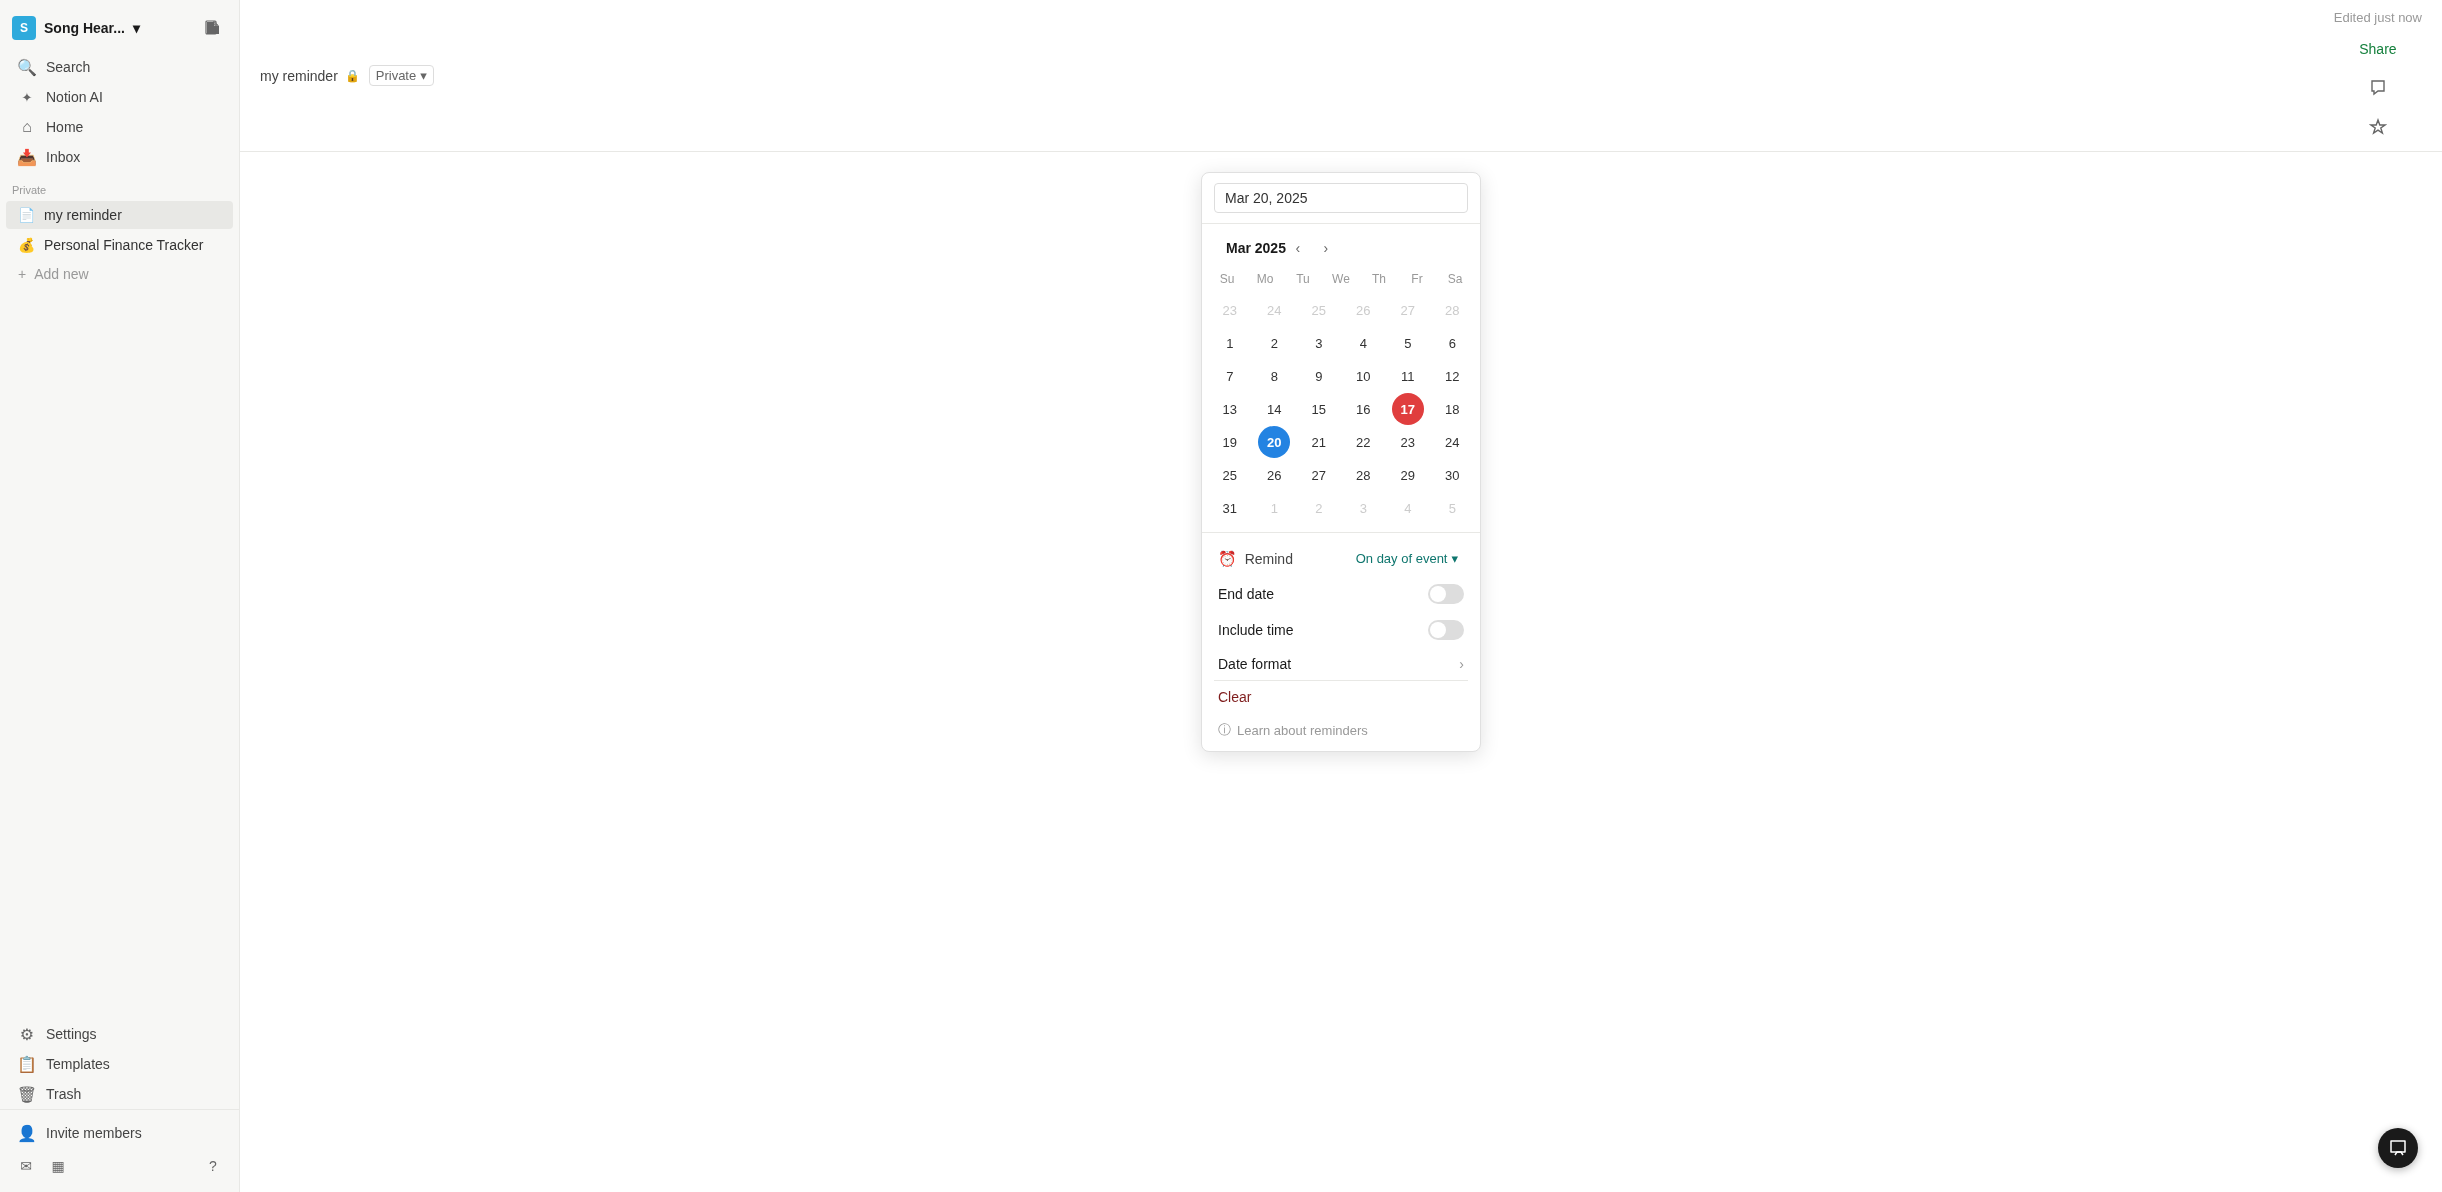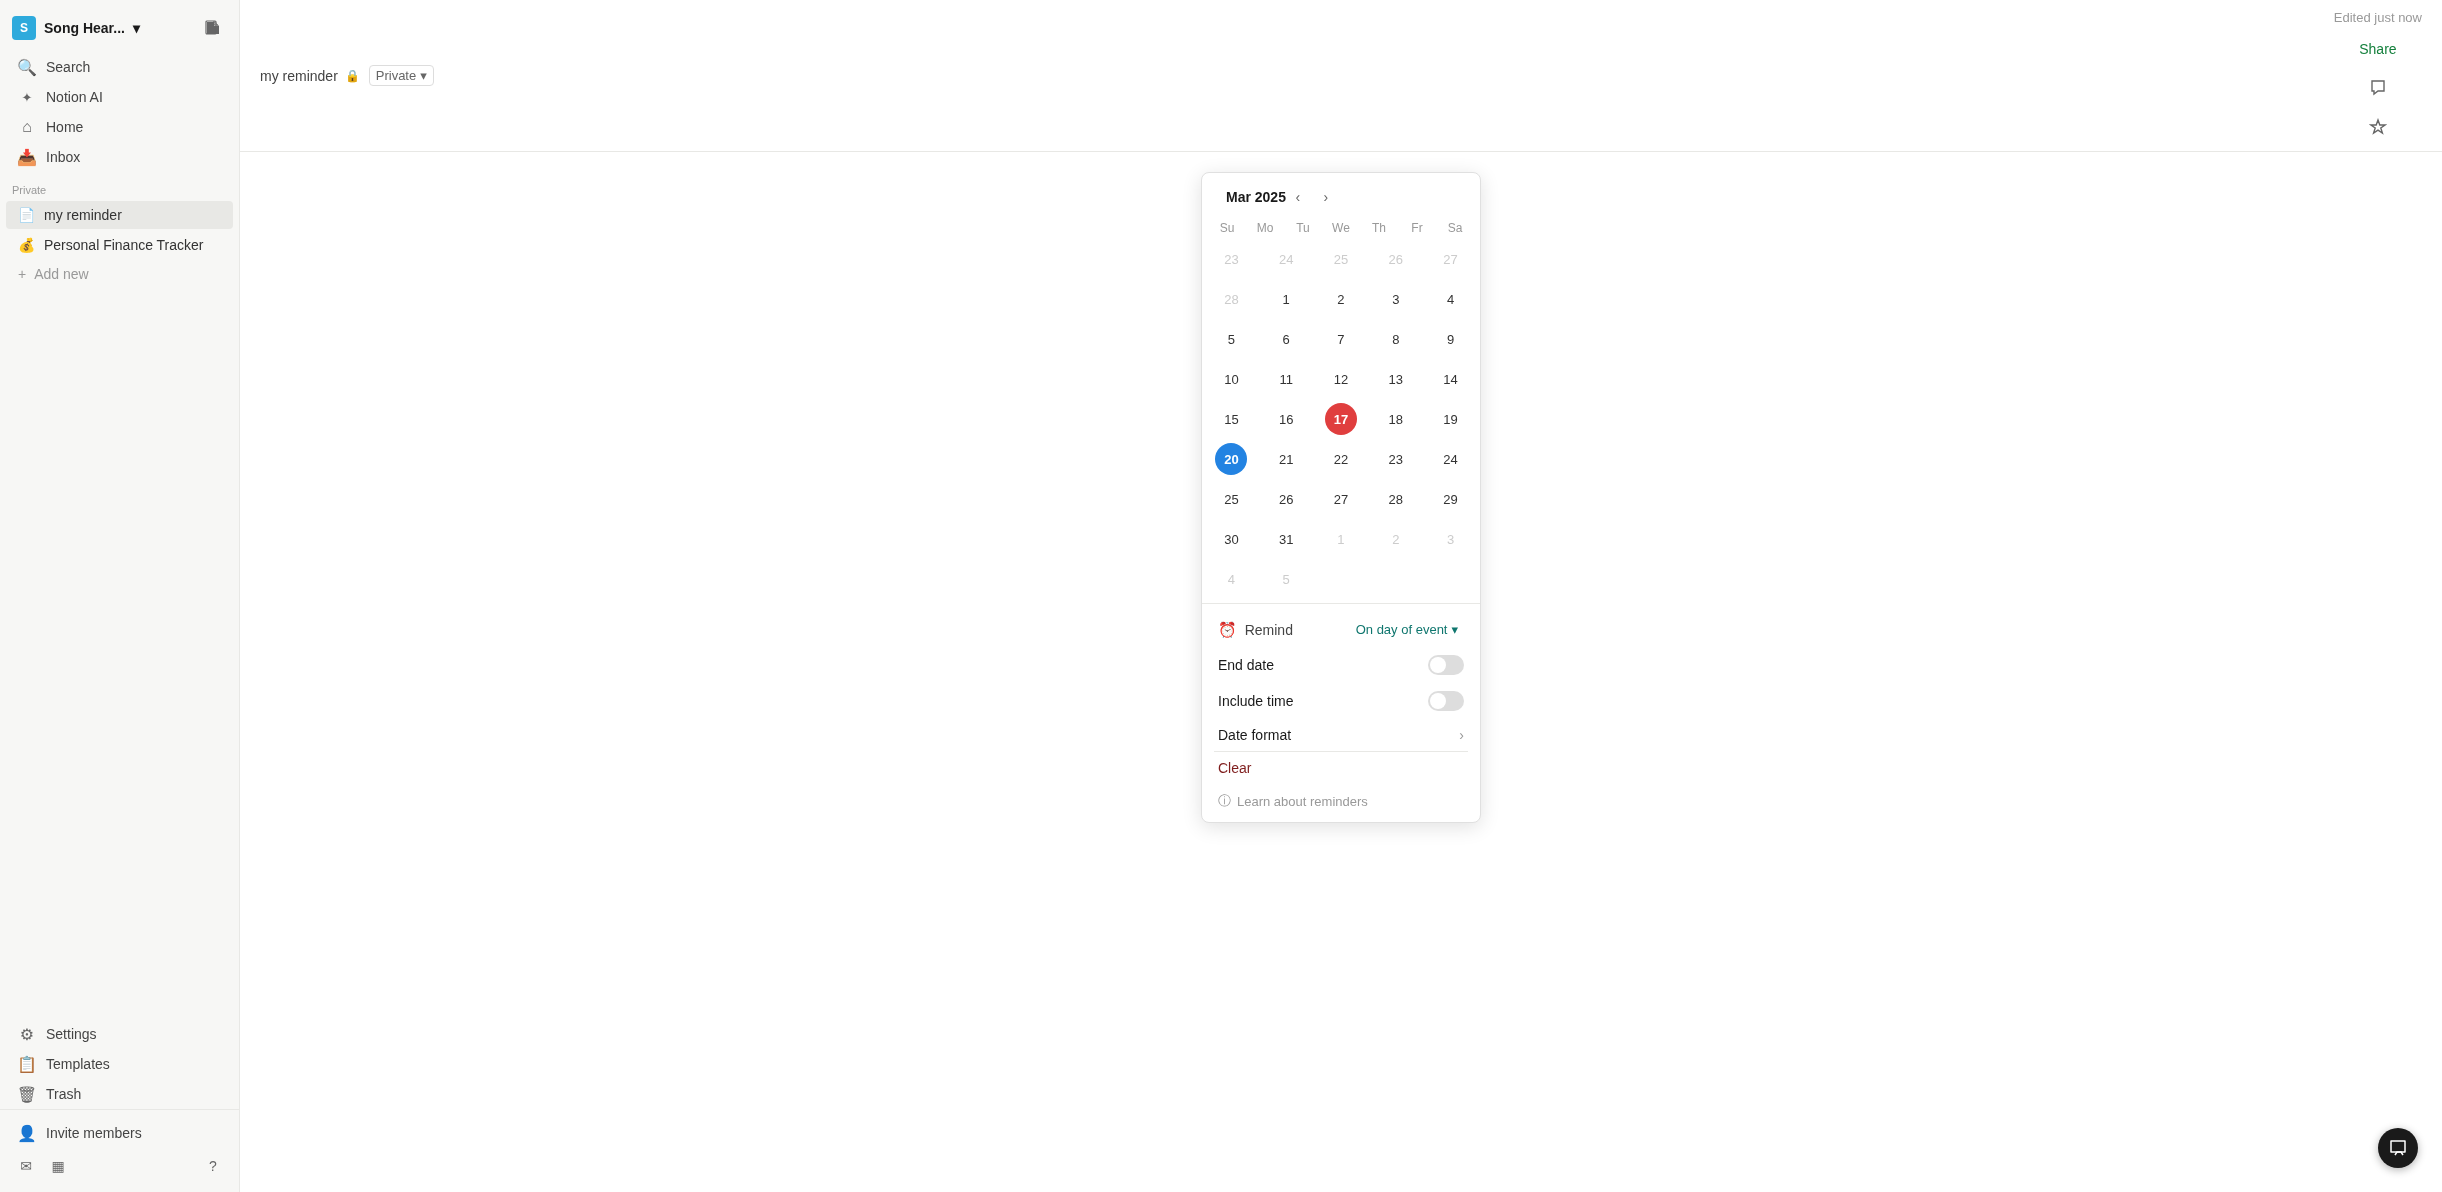--- a/index.html
+++ b/index.html
@@ -262,22 +262,22 @@
     }
     .calendar-weekday {
       text-align: center;
       font-size: 12px;
       color: #999;
       padding: 4px 0;
       font-weight: 500;
     }
     .calendar-days {
       display: grid;
-      grid-template-columns: repeat(5, 1fr);
-      gap: 8px;
+      grid-template-columns: repeat(6, 1fr);
+      gap: 1px;
     }
     .calendar-day {
       aspect-ratio: 1;
       display: flex;
       align-items: center;
       justify-content: center;
       font-size: 13px;
       border-radius: 50%;
       cursor: pointer;
       color: #333;
@@ -505,20 +505,23 @@
           <path d="M9 2l1.8 5h5.2l-4.2 3 1.6 5L9 12.2 4.6 15l1.6-5L2 7h5.2z"></path>
         </svg>
       </div>
     </div>
   </div>
 
   <div id="content">
     <div class="calendar-overlay">
 
       <div class="calendar-popup">
+        <div class="calendar-date-input">
+          <input type="text" value="Mar 20, 2025" style="">
+        </div>
 
         <div class="calendar-header">
           <span class="calendar-month-year">Mar 2025</span>
           <div class="calendar-nav">
             <button class="calendar-nav-btn">‹</button>
             <button class="calendar-nav-btn">›</button>
           </div>
         </div>
 
         <div class="calendar-grid">

